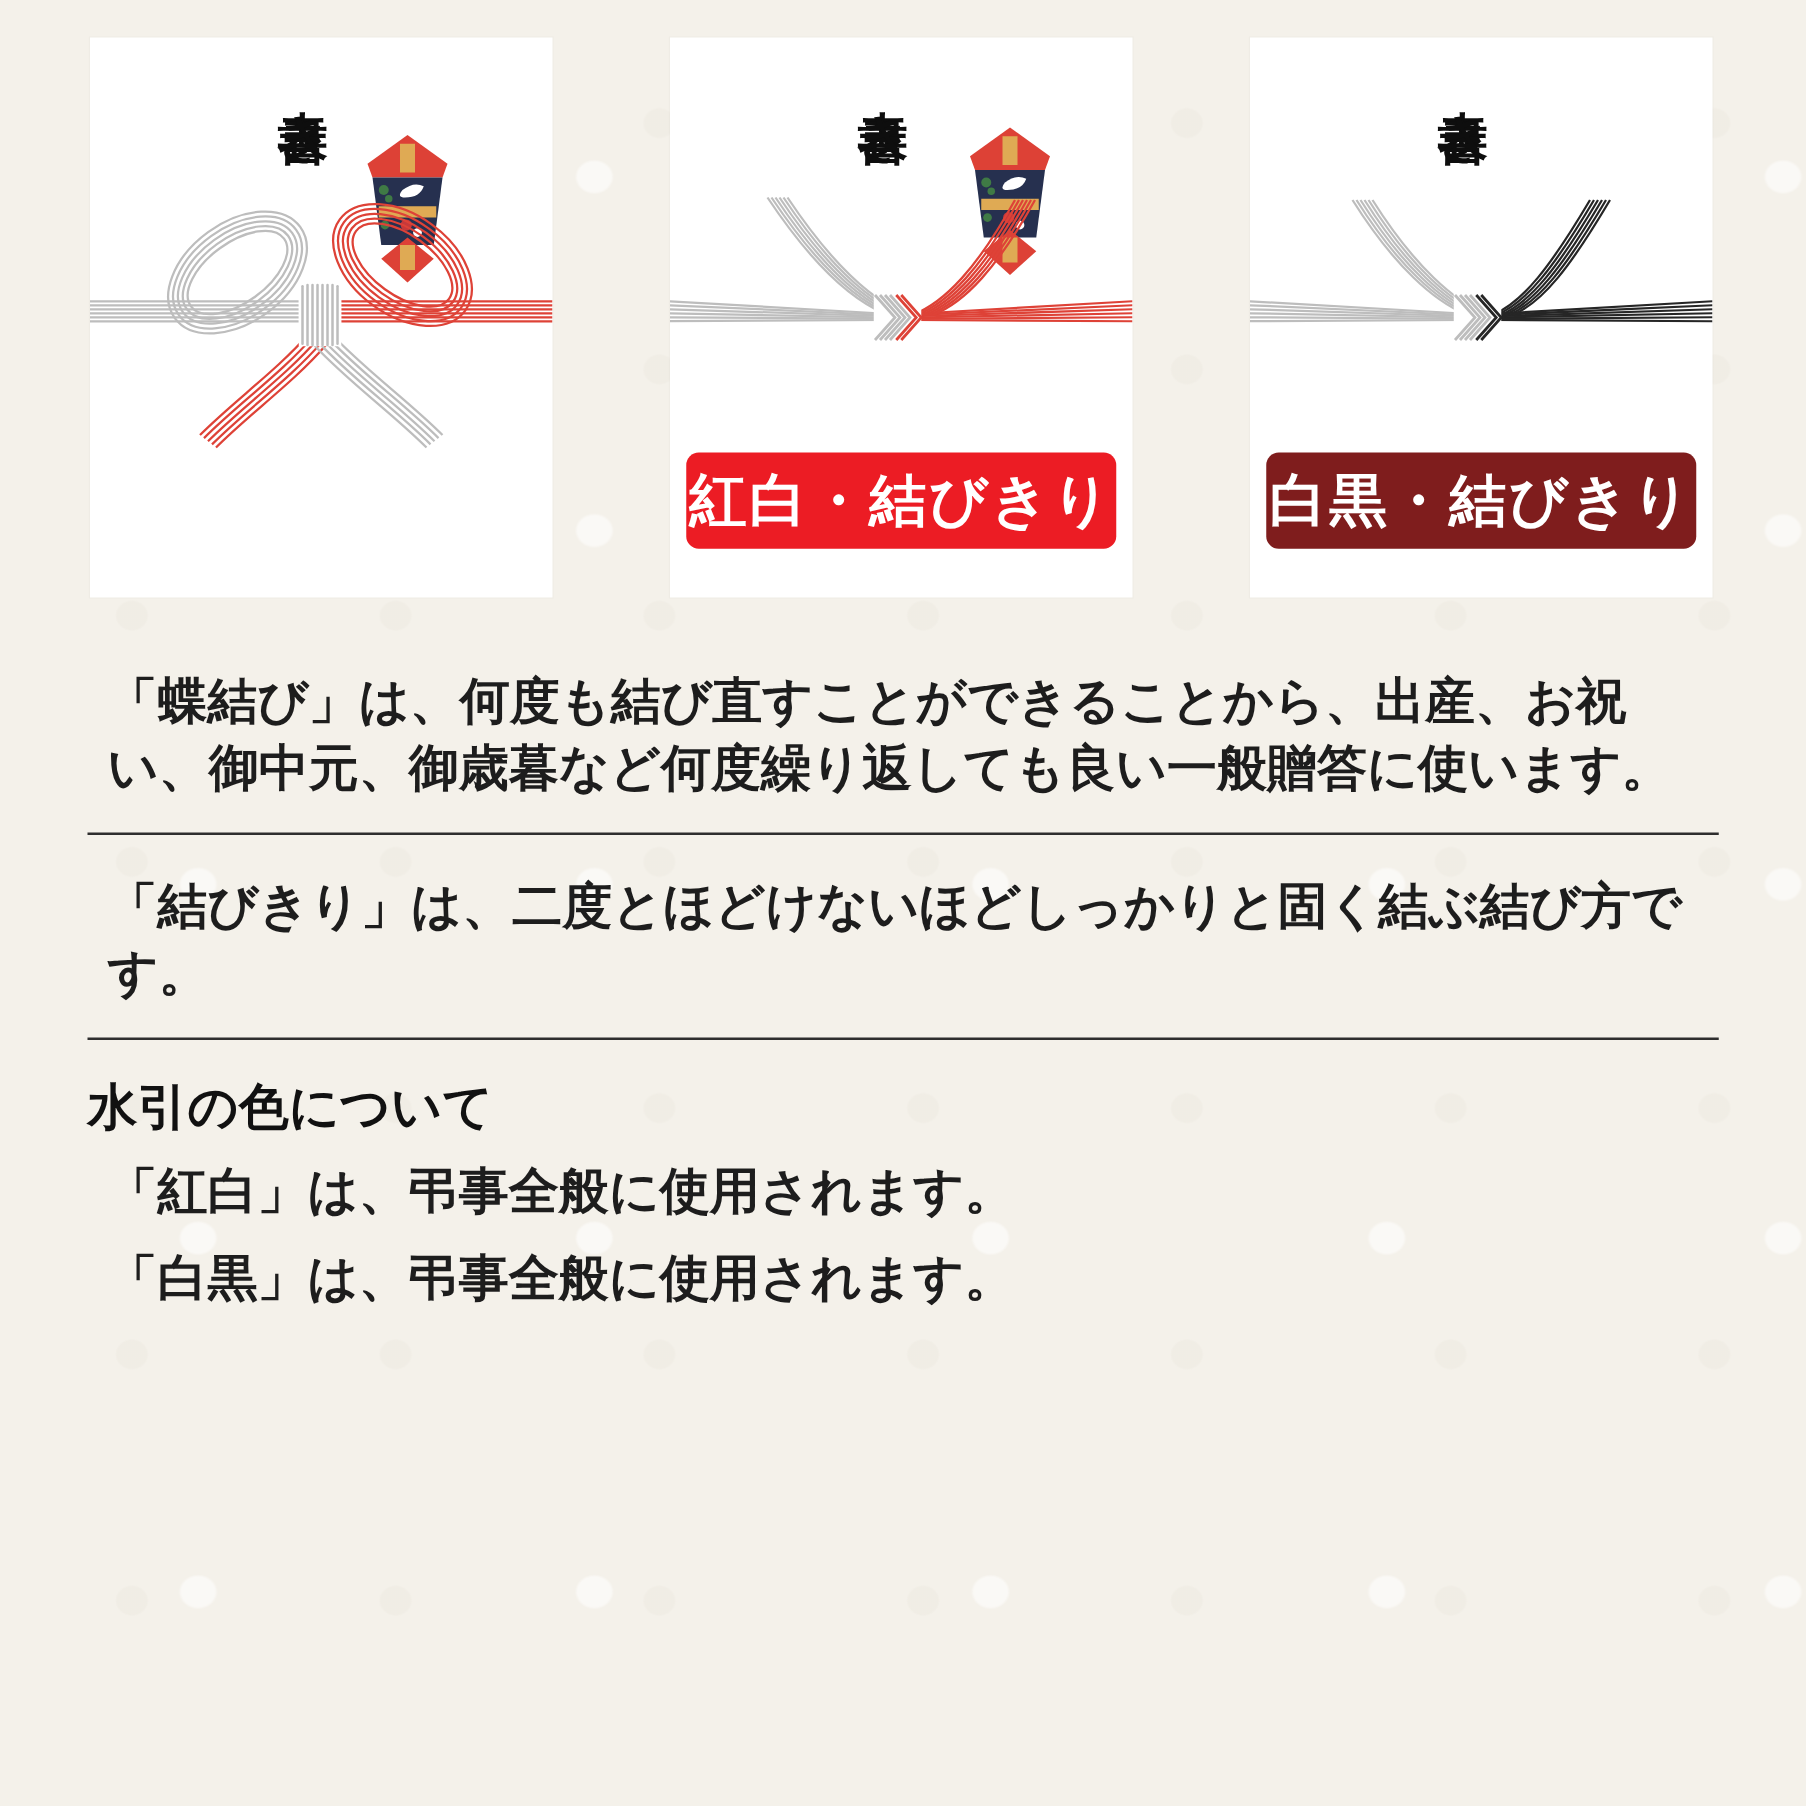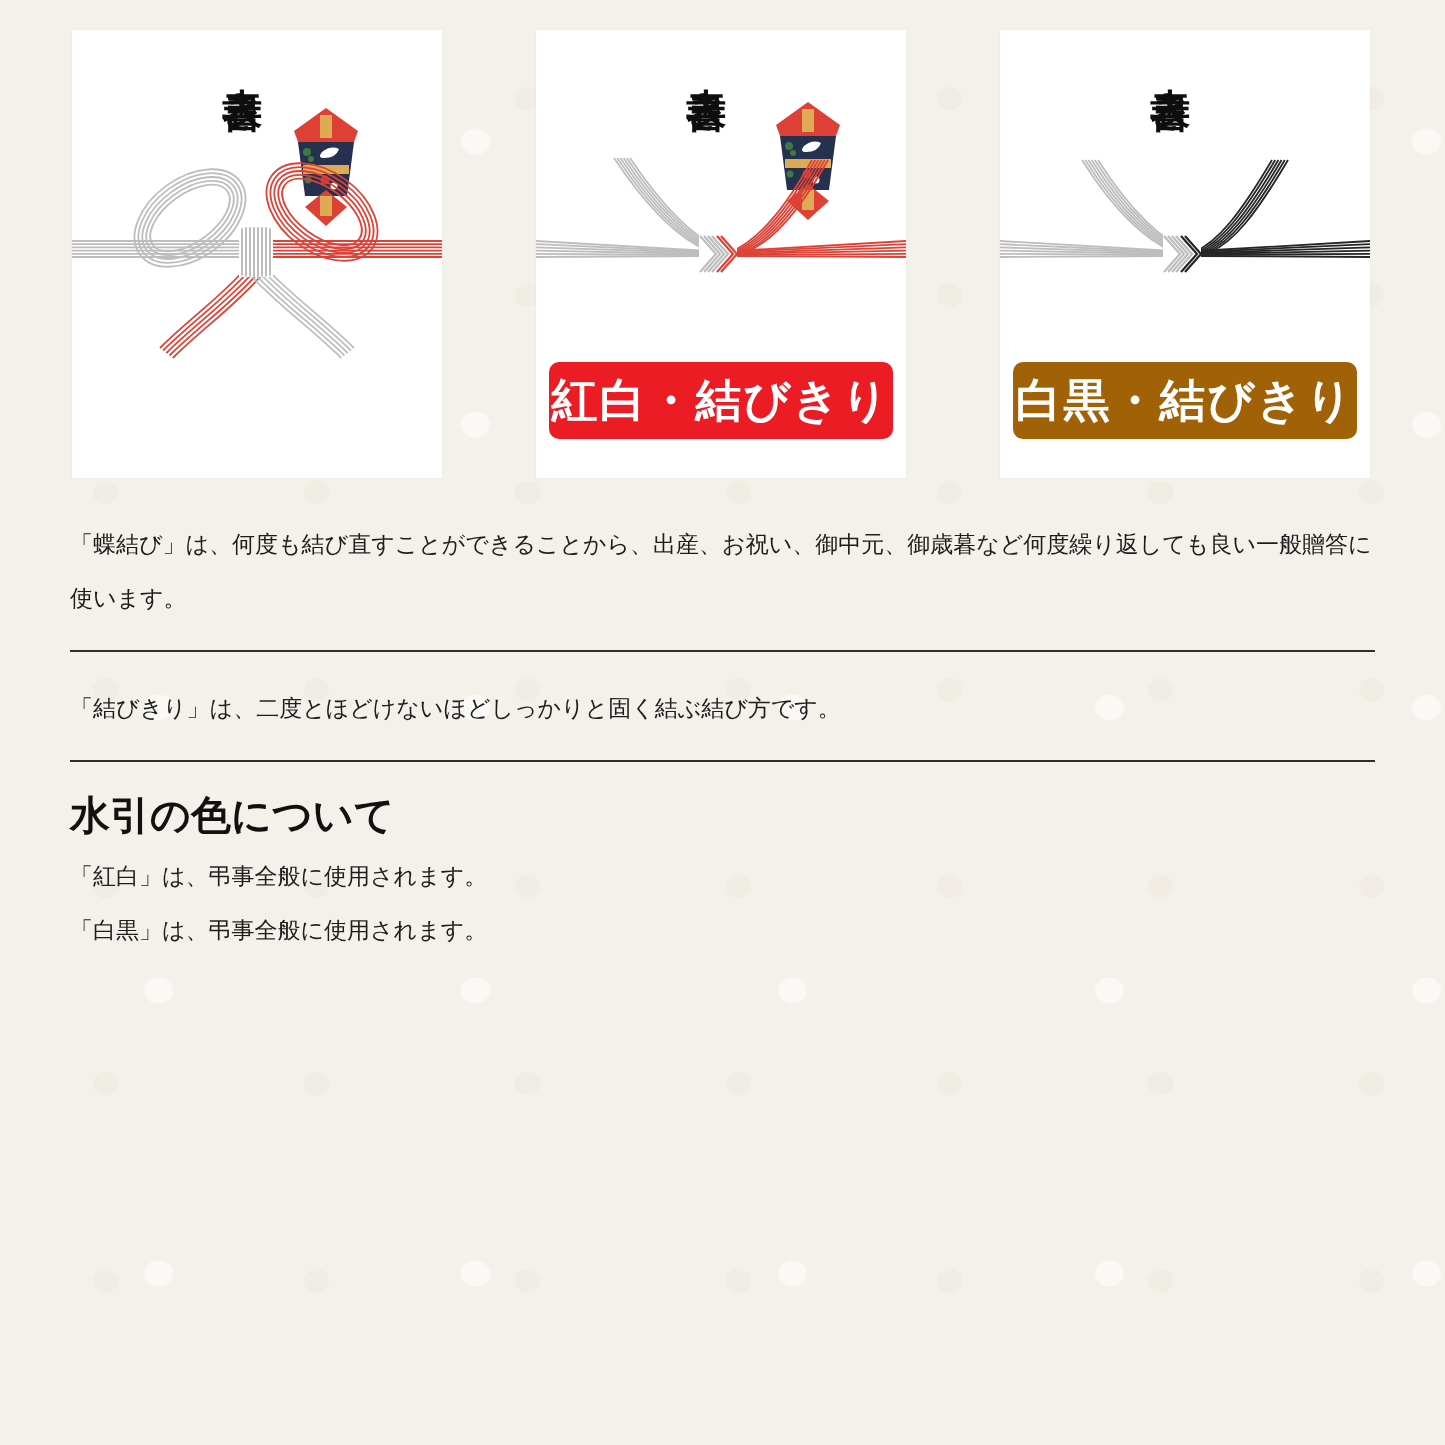--- a/index.html
+++ b/index.html
@@ -23,26 +23,26 @@
     position:absolute;top:26px;left:46%;transform:translateX(-50%);
     writing-mode:vertical-rl;text-orientation:upright;
     font-size:40px;font-weight:700;letter-spacing:4px;color:#0e0e0e;
   }
   .tag{
     position:absolute;left:13px;right:13px;bottom:39px;height:77px;
     border-radius:10px;display:flex;align-items:center;justify-content:center;
     color:#fff;font-size:46px;font-weight:700;letter-spacing:2px;white-space:nowrap;
   }
   .tag-red{background:#ec1c24;}
-  .tag-black{background:#a16207;}
+  .tag-black{background:#7f1d1d;}
   .content{width:1305px;padding:40px 70px 0 70px;}
   .content h2{
     font-size:40px;line-height:48px;font-weight:700;margin:0 0 10px 0;color:#111;
   }
-  .content p{font-size:23px;line-height:54px;margin:0;}
+  .content p{font-size:40px;line-height:54px;margin:16px;font-weight:bold;}
   .content hr{
     border:none;border-top:2px solid #2e2e2e;height:0;
     margin:24px 0 30px 0;
   }
 </style>
 </head>
 <body>
 
 <div class="cards">
 

